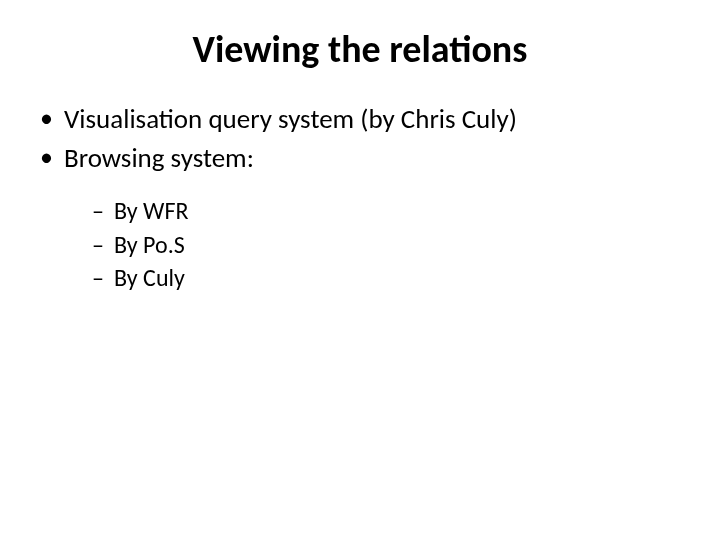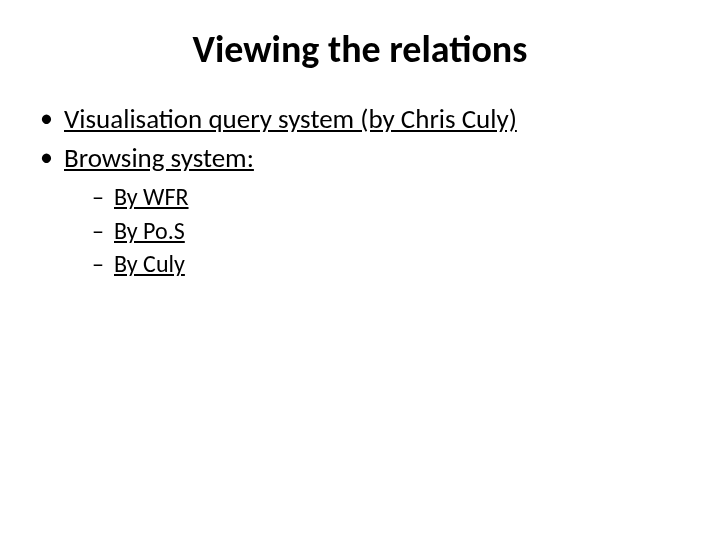--- a/index.html
+++ b/index.html
@@ -20,37 +20,36 @@
   .title {
     text-align: center;
     font-size: 38px;
     font-weight: 700;
     padding-top: 26px;
     letter-spacing: 0px;
   }
   .body {
     padding: 30px 38px 0 38px;
     font-size: 27px;
-    text-decoration: underline;
   }
   .l1 {
     position: relative;
     padding-left: 26px;
     line-height: 1.28;
     margin-bottom: 4px;
   }
   .l1::before {
     content: "•";
     position: absolute;
     left: 2px;
     top: 0;
     font-size: 26px;
   }
   .l2-group {
-    margin-top: 6px;
+    margin-top: 20px;
     padding-left: 54px;
     font-size: 24px;
   }
   .l2 {
     position: relative;
     padding-left: 22px;
     line-height: 1.32;
     margin-bottom: 2px;
   }
   .l2::before {

